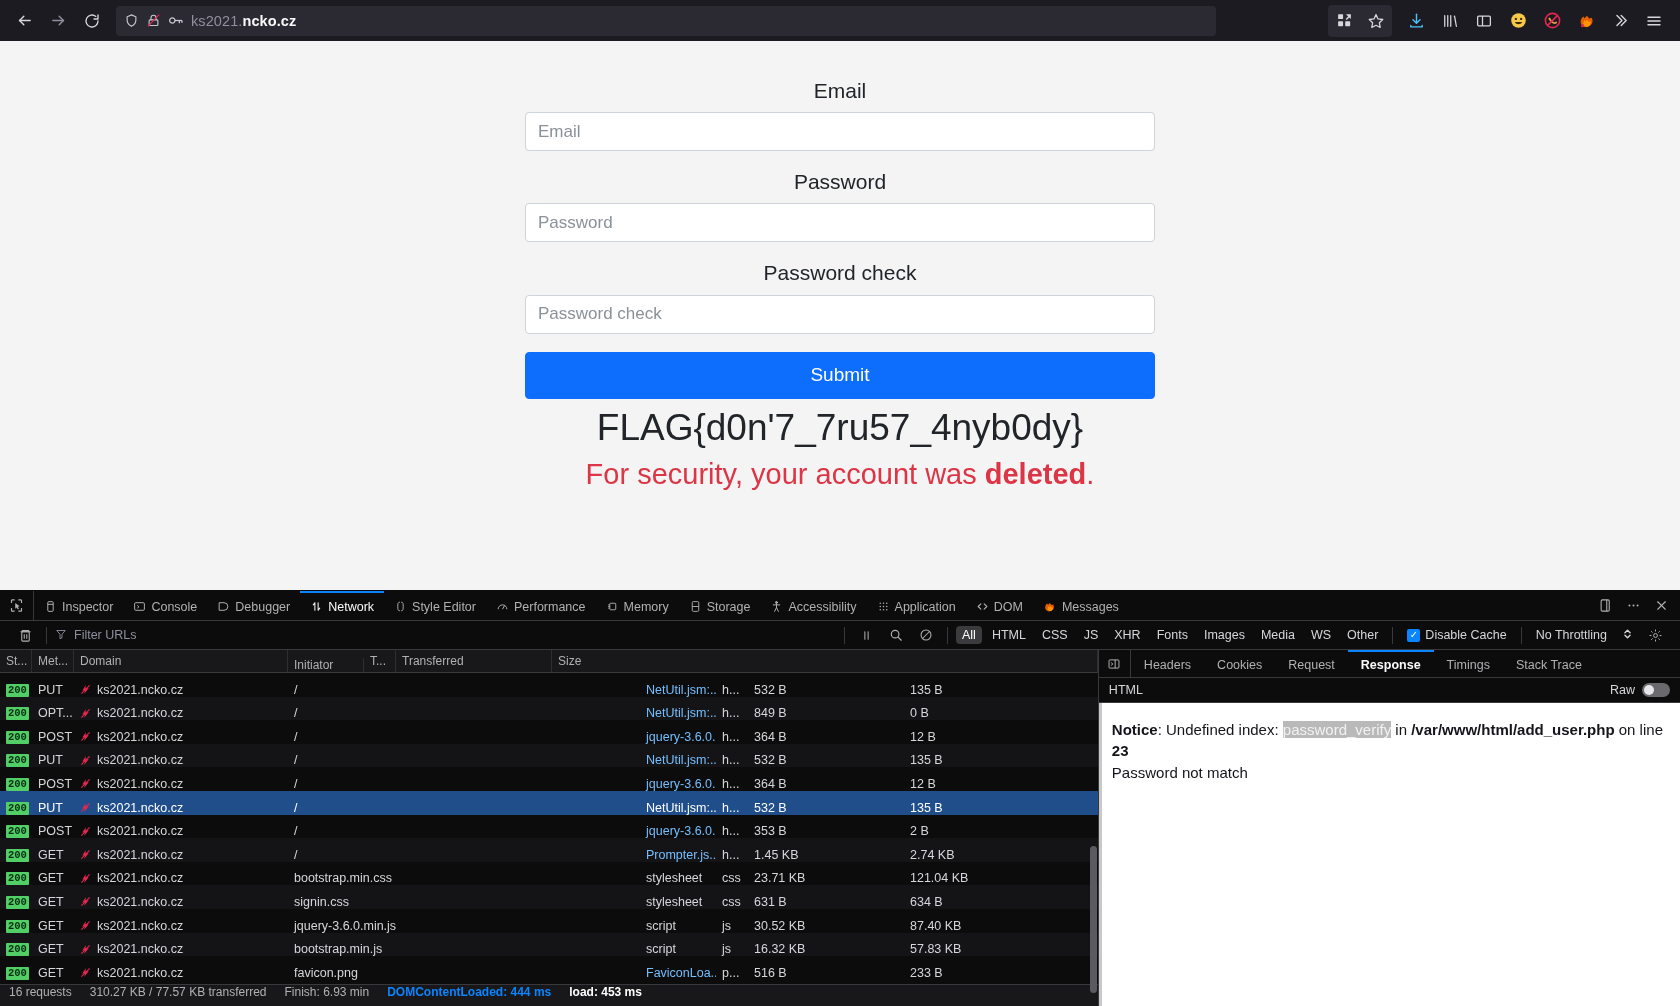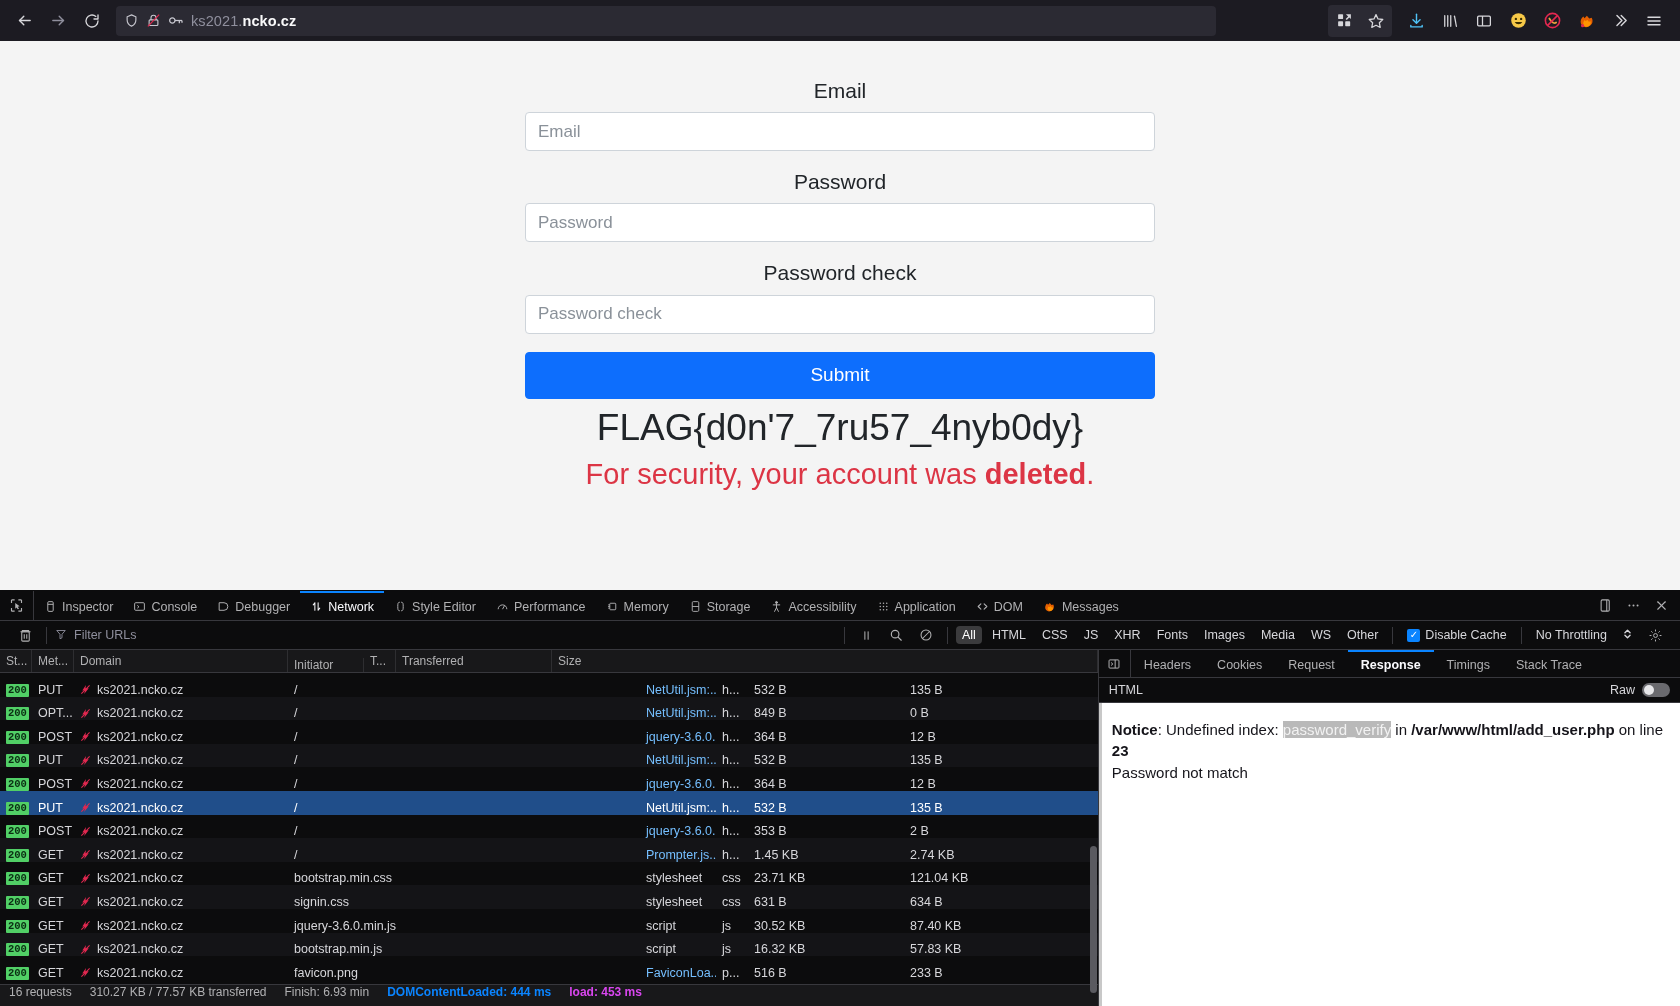--- a/index.html
+++ b/index.html
@@ -323,21 +323,21 @@
     border-top: 1px solid #38383d;
     display: flex;
     align-items: flex-start;
     gap: 0;
     font-size: 12px;
     color: #b1b1b3;
     flex: none;
   }
   #net-status .sitem { padding: 0 9px; white-space: nowrap; }
   #net-status .sitem.dcl { color: #0a84ff; font-weight: 700; }
-  #net-status .sitem.load { color: #d946ef; font-weight: 700; }
+  #net-status .sitem.load { color: #ffffff; font-weight: 700; }
 
   
   #detail-panel {
     flex: 1 1 auto;
     display: flex;
     flex-direction: column;
     min-width: 0;
     background: #0c0c0d;
   }
   #detail-tabbar {

